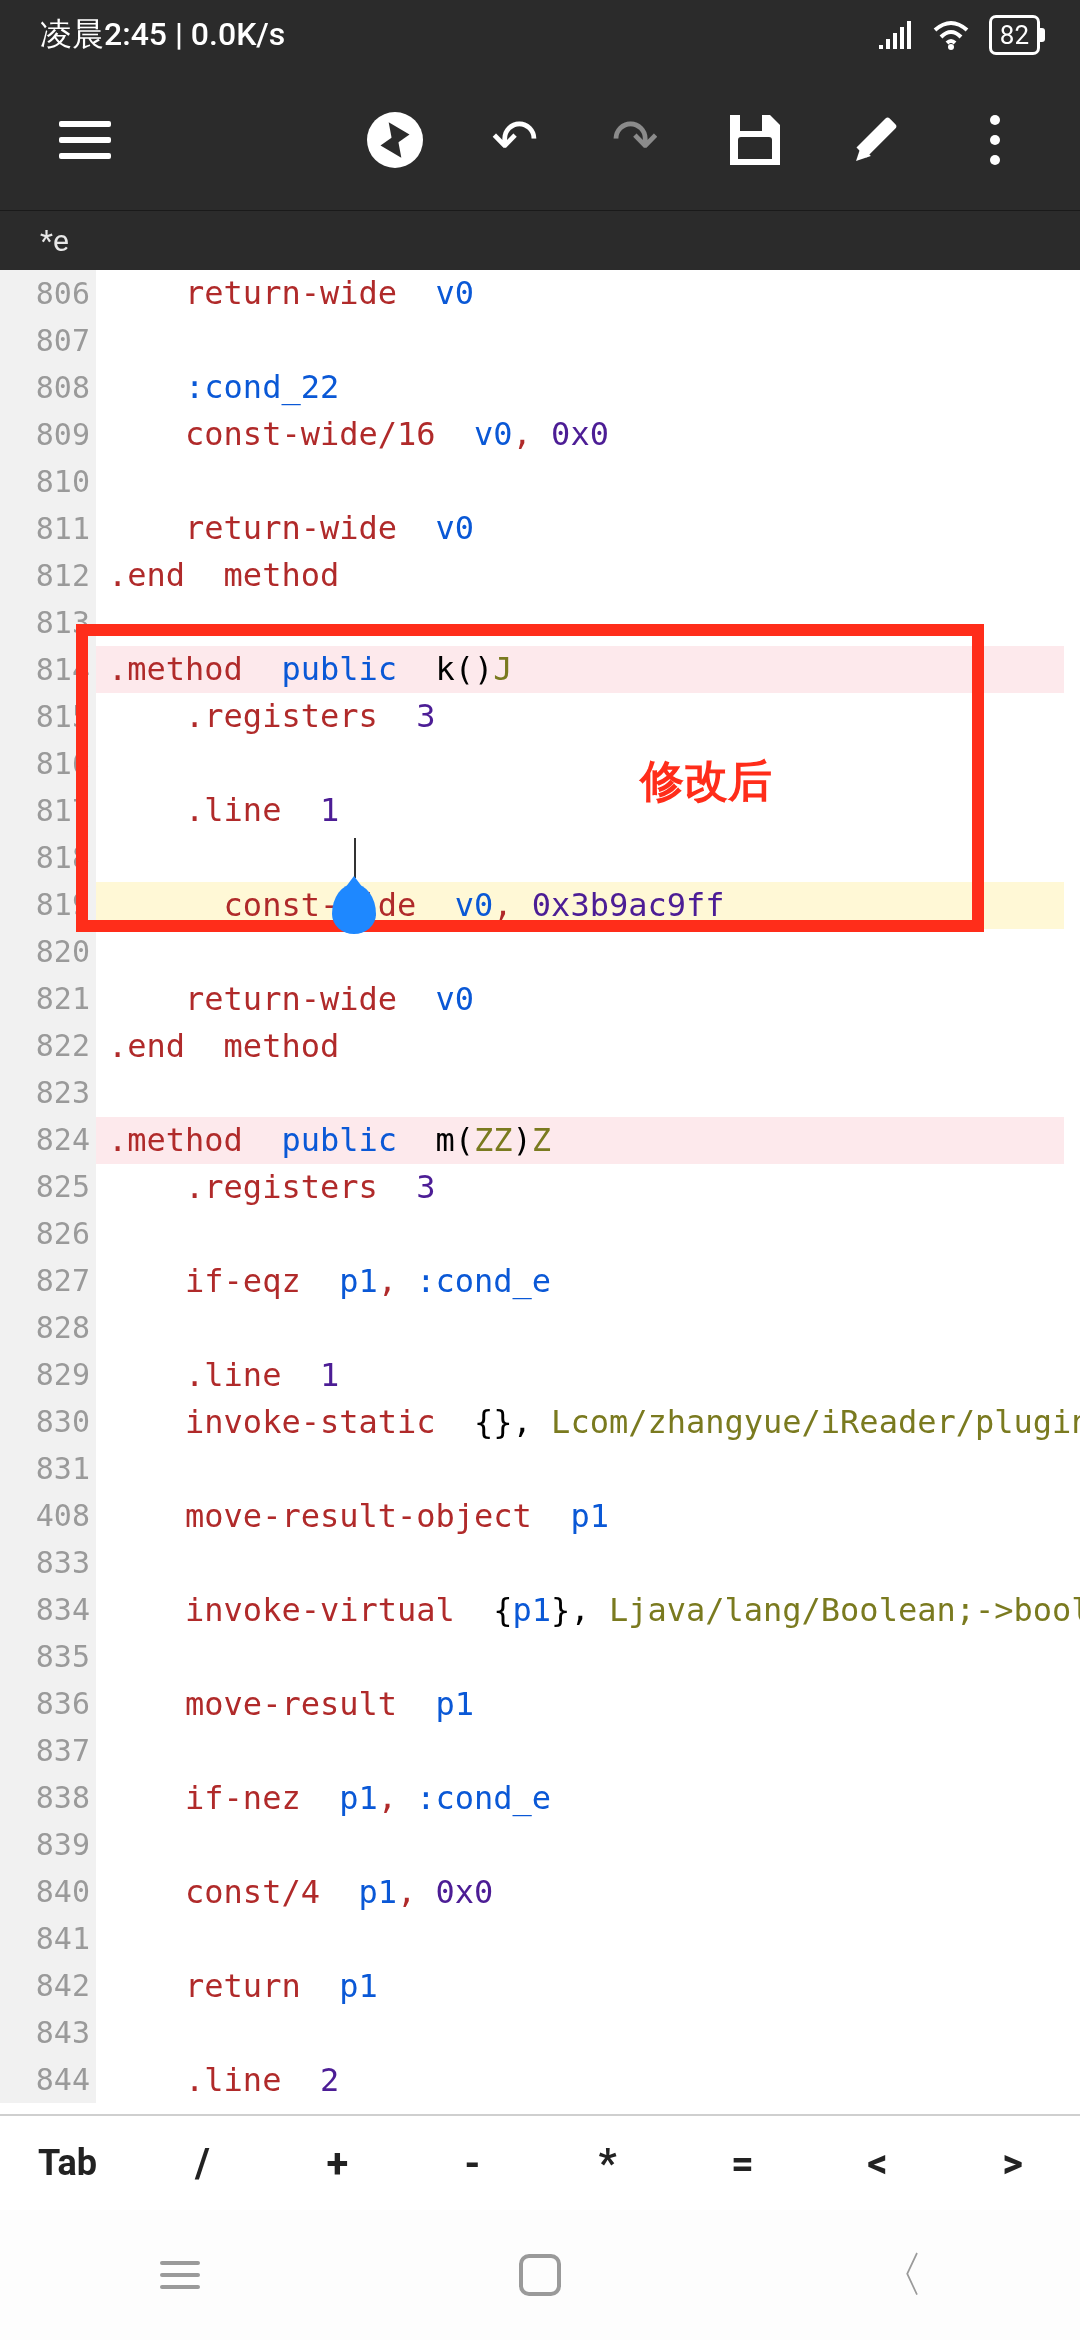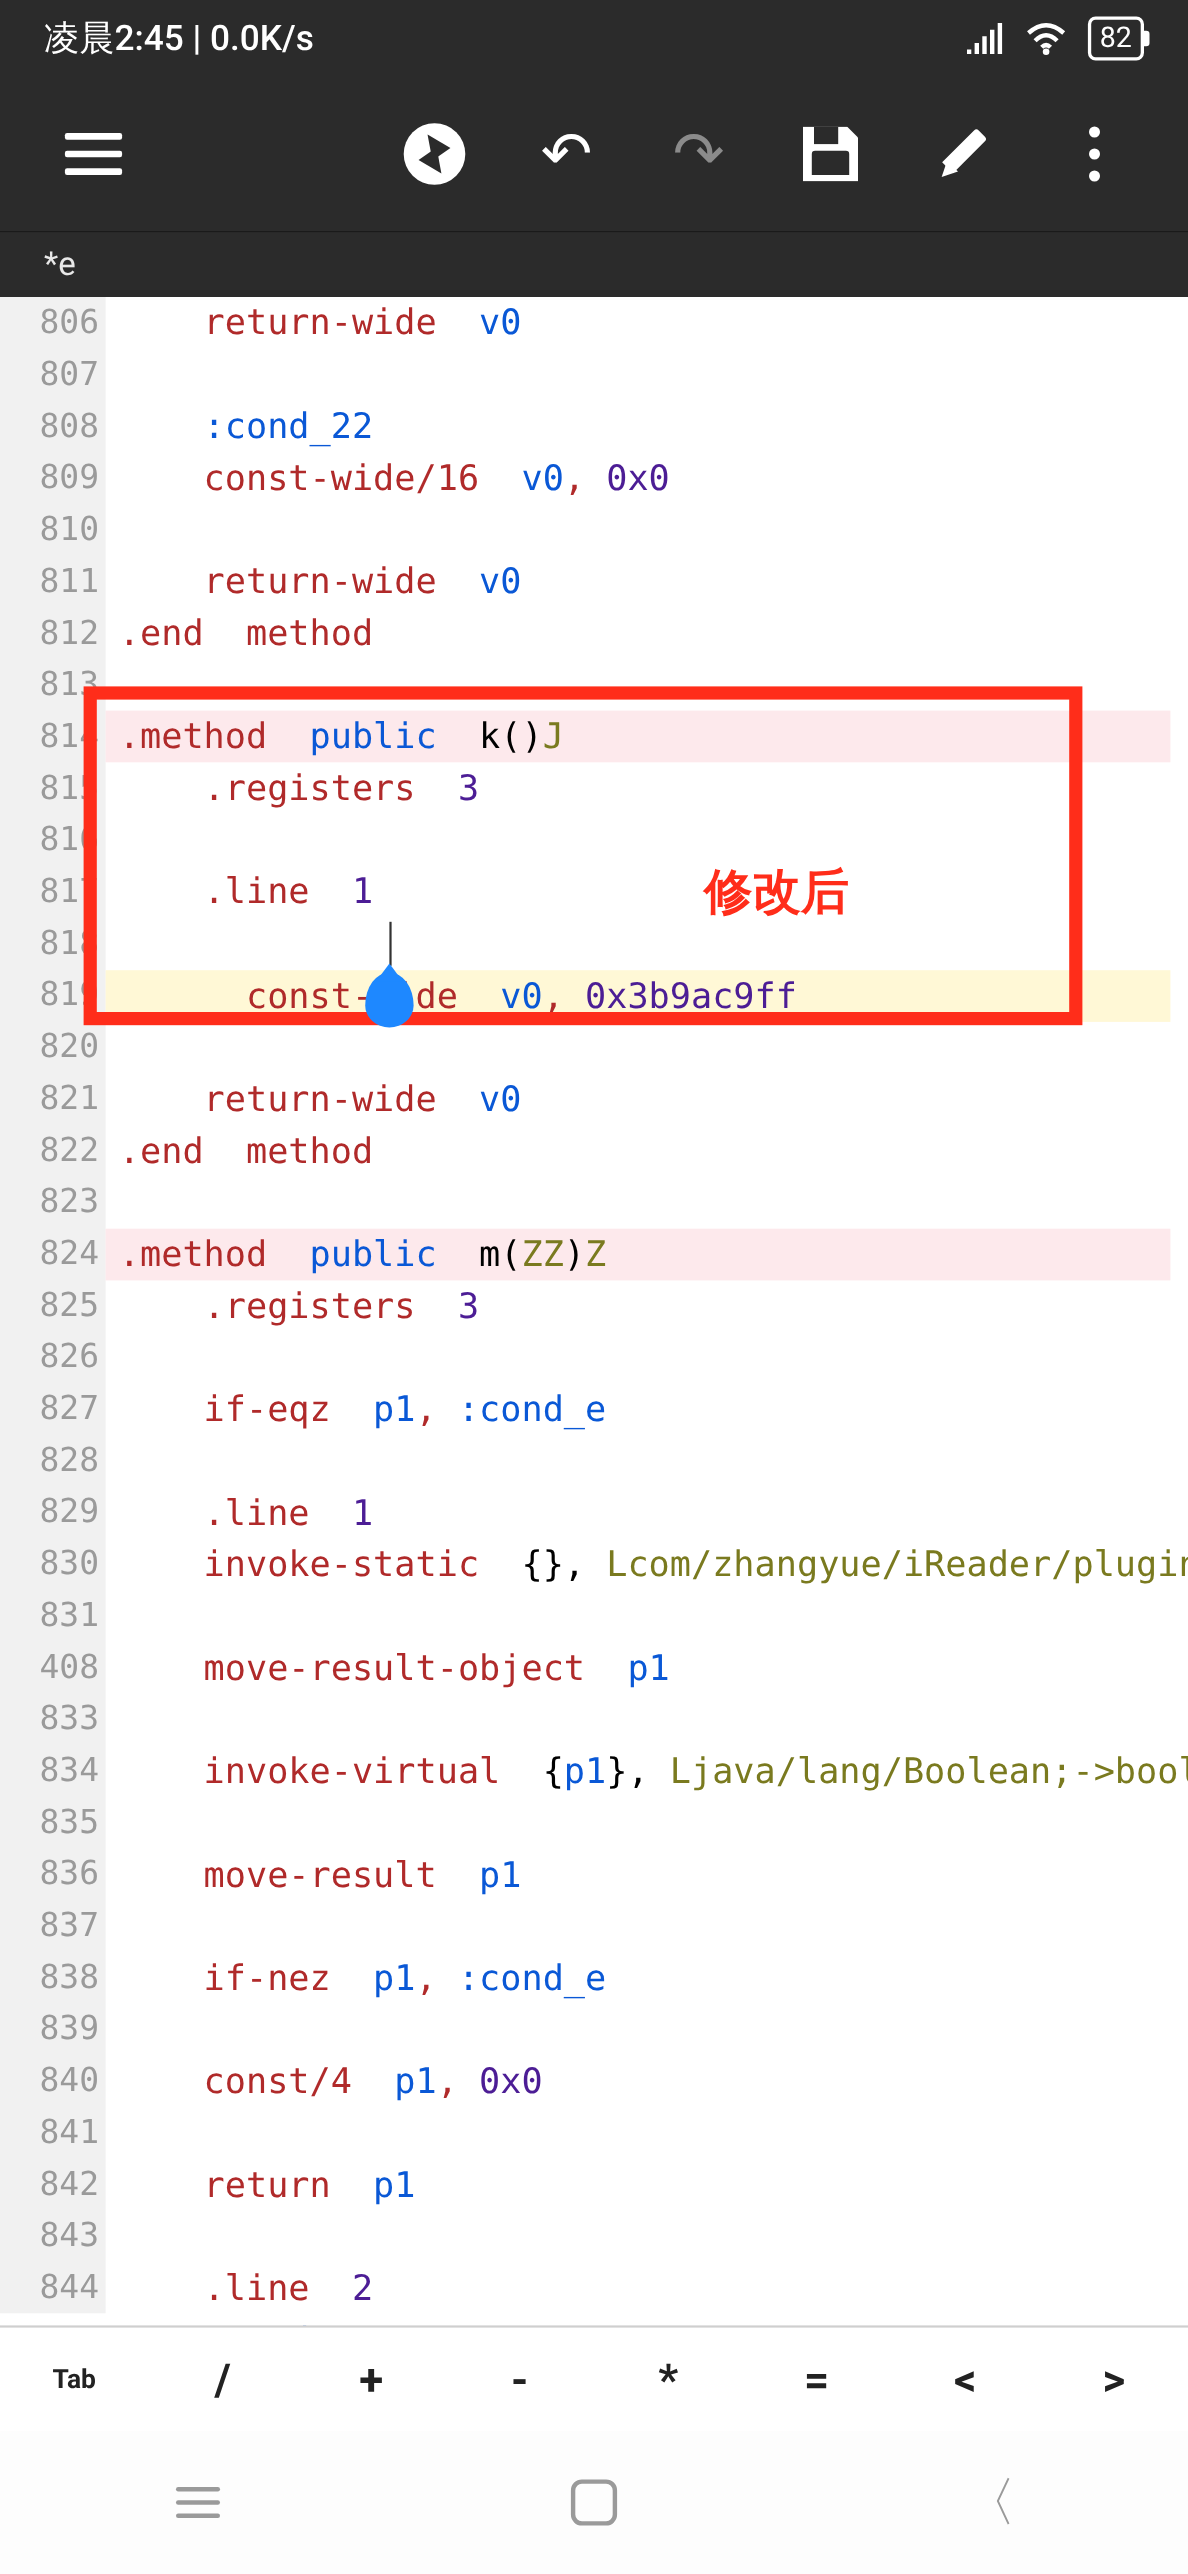--- a/index.html
+++ b/index.html
@@ -44,29 +44,29 @@
 .hl-cursor { background: #fff8d6; margin-top: 48px; }
 .kw { color: #0a58d6; }
 .op { color: #b02a2a; }
 .reg { color: #0a58d6; }
 .num { color: #4c1d95; }
 .typ { color: #7a7a1f; }
 .lbl { color: #0a58d6; }
 .comma { color: #b02a2a; }
 
 .annot-box { position: absolute; border: 12px solid #ff2d1a; pointer-events: none; }
-.annot-text { position: absolute; color: #ff2d1a; font-weight: 700; font-size: 44px; pointer-events: none; margin-top: 29px; }
+.annot-text { position: absolute; color: #ff2d1a; font-weight: 700; font-size: 44px; pointer-events: none; }
 
 .caret-handle { position: absolute; width: 44px; height: 50px; background: #1e88ff; border-radius: 50% 50% 50% 50% / 60% 60% 40% 40%; }
 .caret-handle::before { content: ""; position: absolute; left: 50%; top: -8px; transform: translateX(-50%); border-left: 12px solid transparent; border-right: 12px solid transparent; border-bottom: 16px solid #1e88ff; }
 .caret-line { position: absolute; width: 2px; height: 40px; background: #333; }
 
 .sym-row { position: absolute; left: 0; right: 0; height: 96px; background: #fff; border-top: 2px solid #cfcfcf; display: flex; align-items: center; }
 .sym-btn { flex: 1; text-align: center; font-size: 40px; font-weight: 700; color: #222; }
-.sym-tab { font-size: 24px; text-align: center; }
+.sym-tab { font-size: 36px; text-align: center; }
 
 .nav-bar { position: absolute; left: 0; right: 0; height: 130px; background: #fdfdfd; display: flex; align-items: center; justify-content: space-around; }
 .nav-btn { width: 60px; height: 60px; display: flex; align-items: center; justify-content: center; color: #888; }
 .nav-recent { display: flex; flex-direction: column; gap: 8px; }
 .nav-recent span { width: 40px; height: 4px; background: #9a9a9a; border-radius: 2px; }
 .nav-home { width: 42px; height: 42px; border: 4px solid #9a9a9a; border-radius: 10px; }
 .nav-back { font-size: 48px; color: #9a9a9a; }
 </style>
 </head>
 <body>

